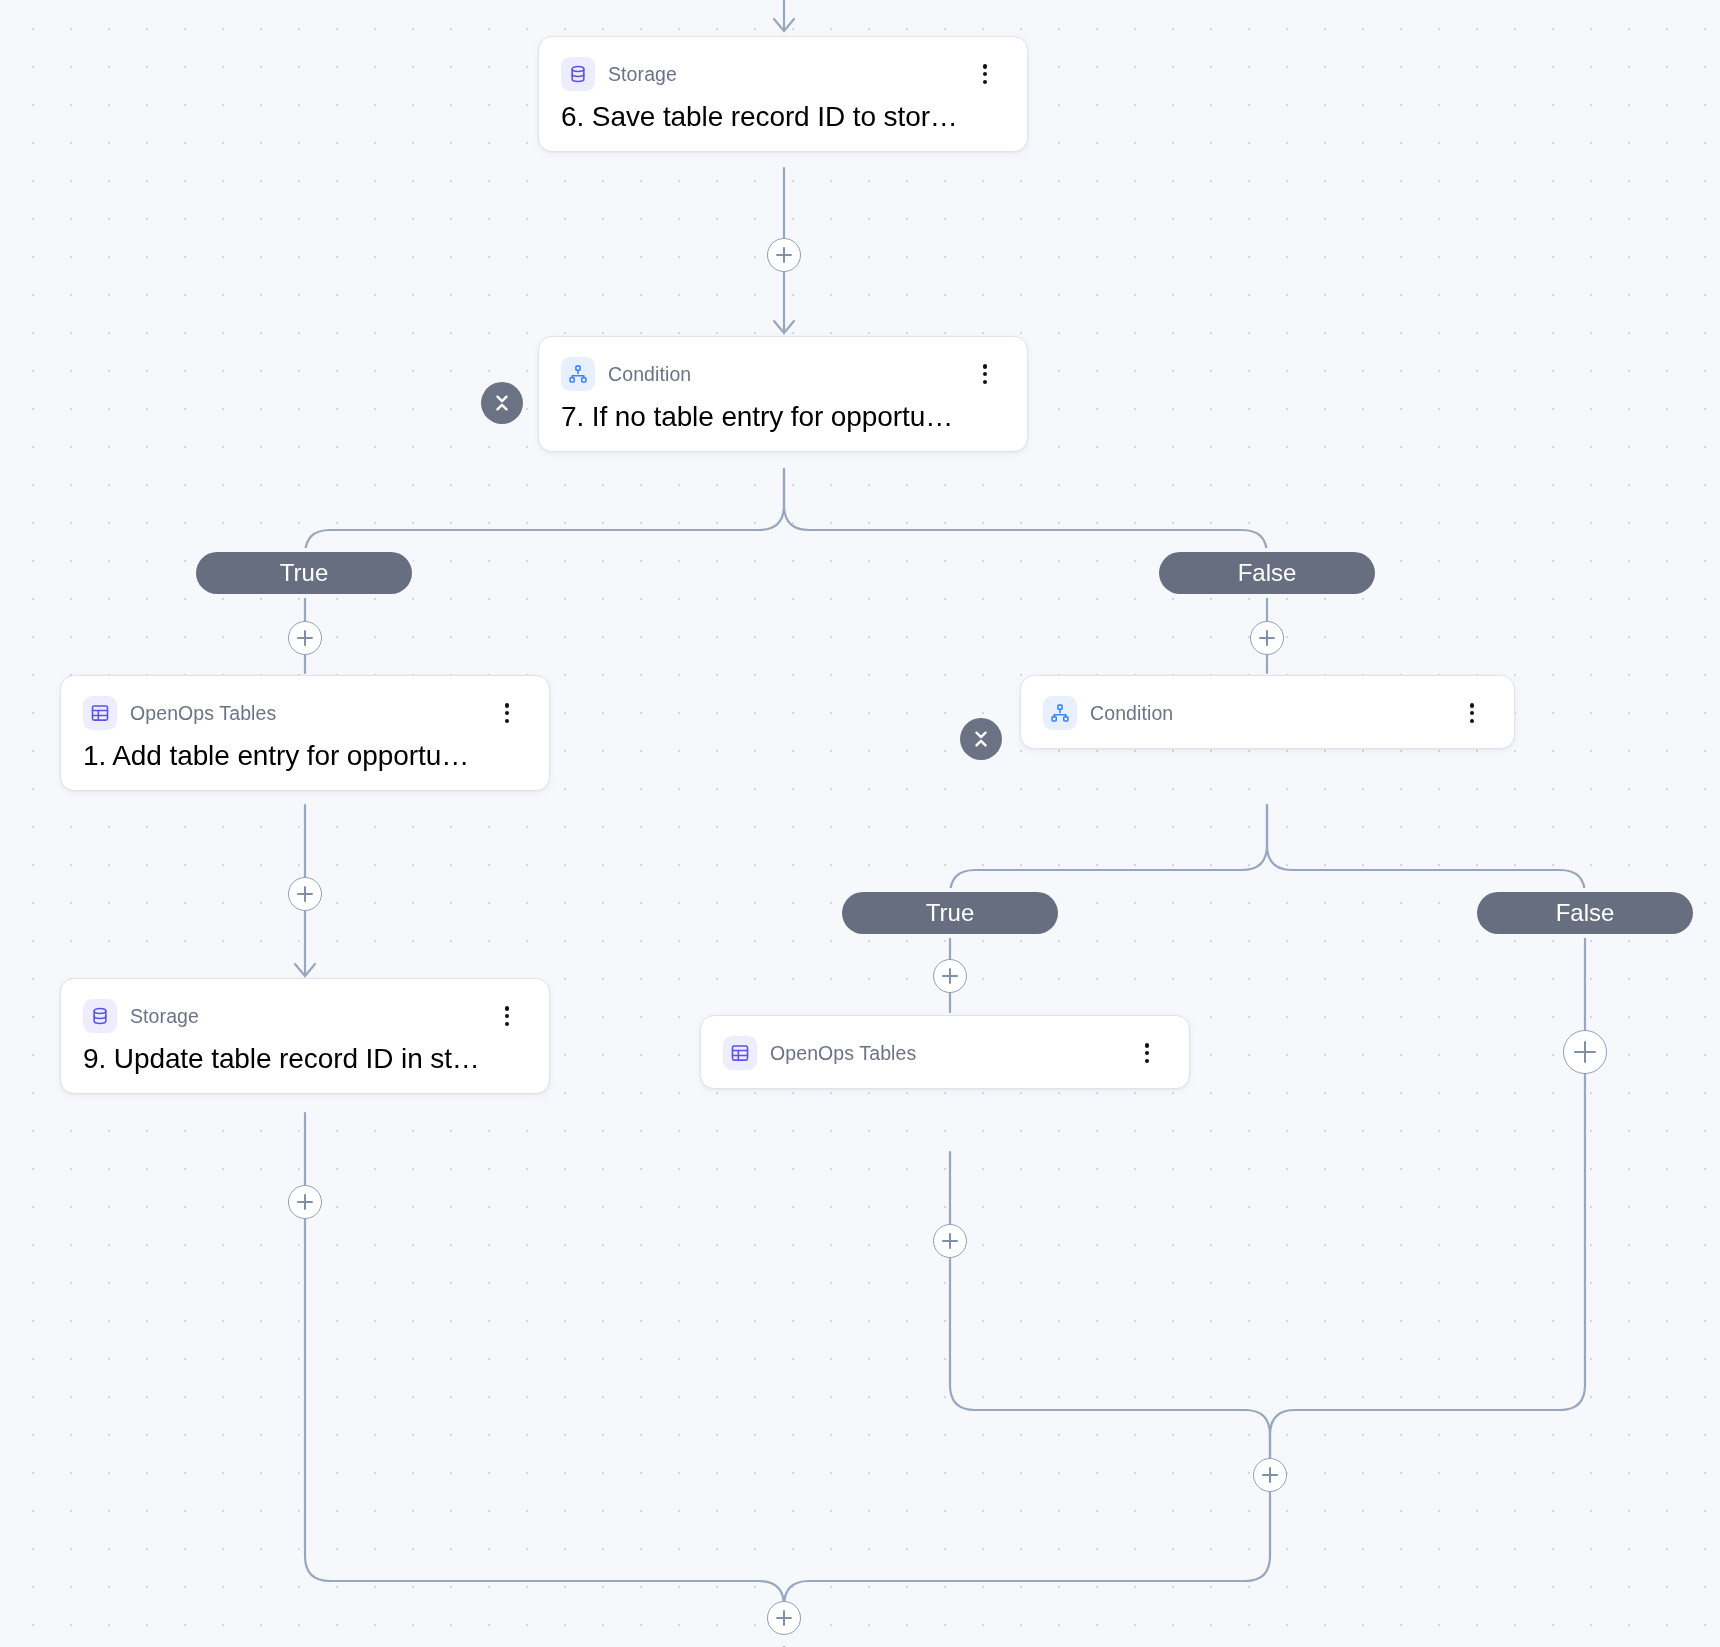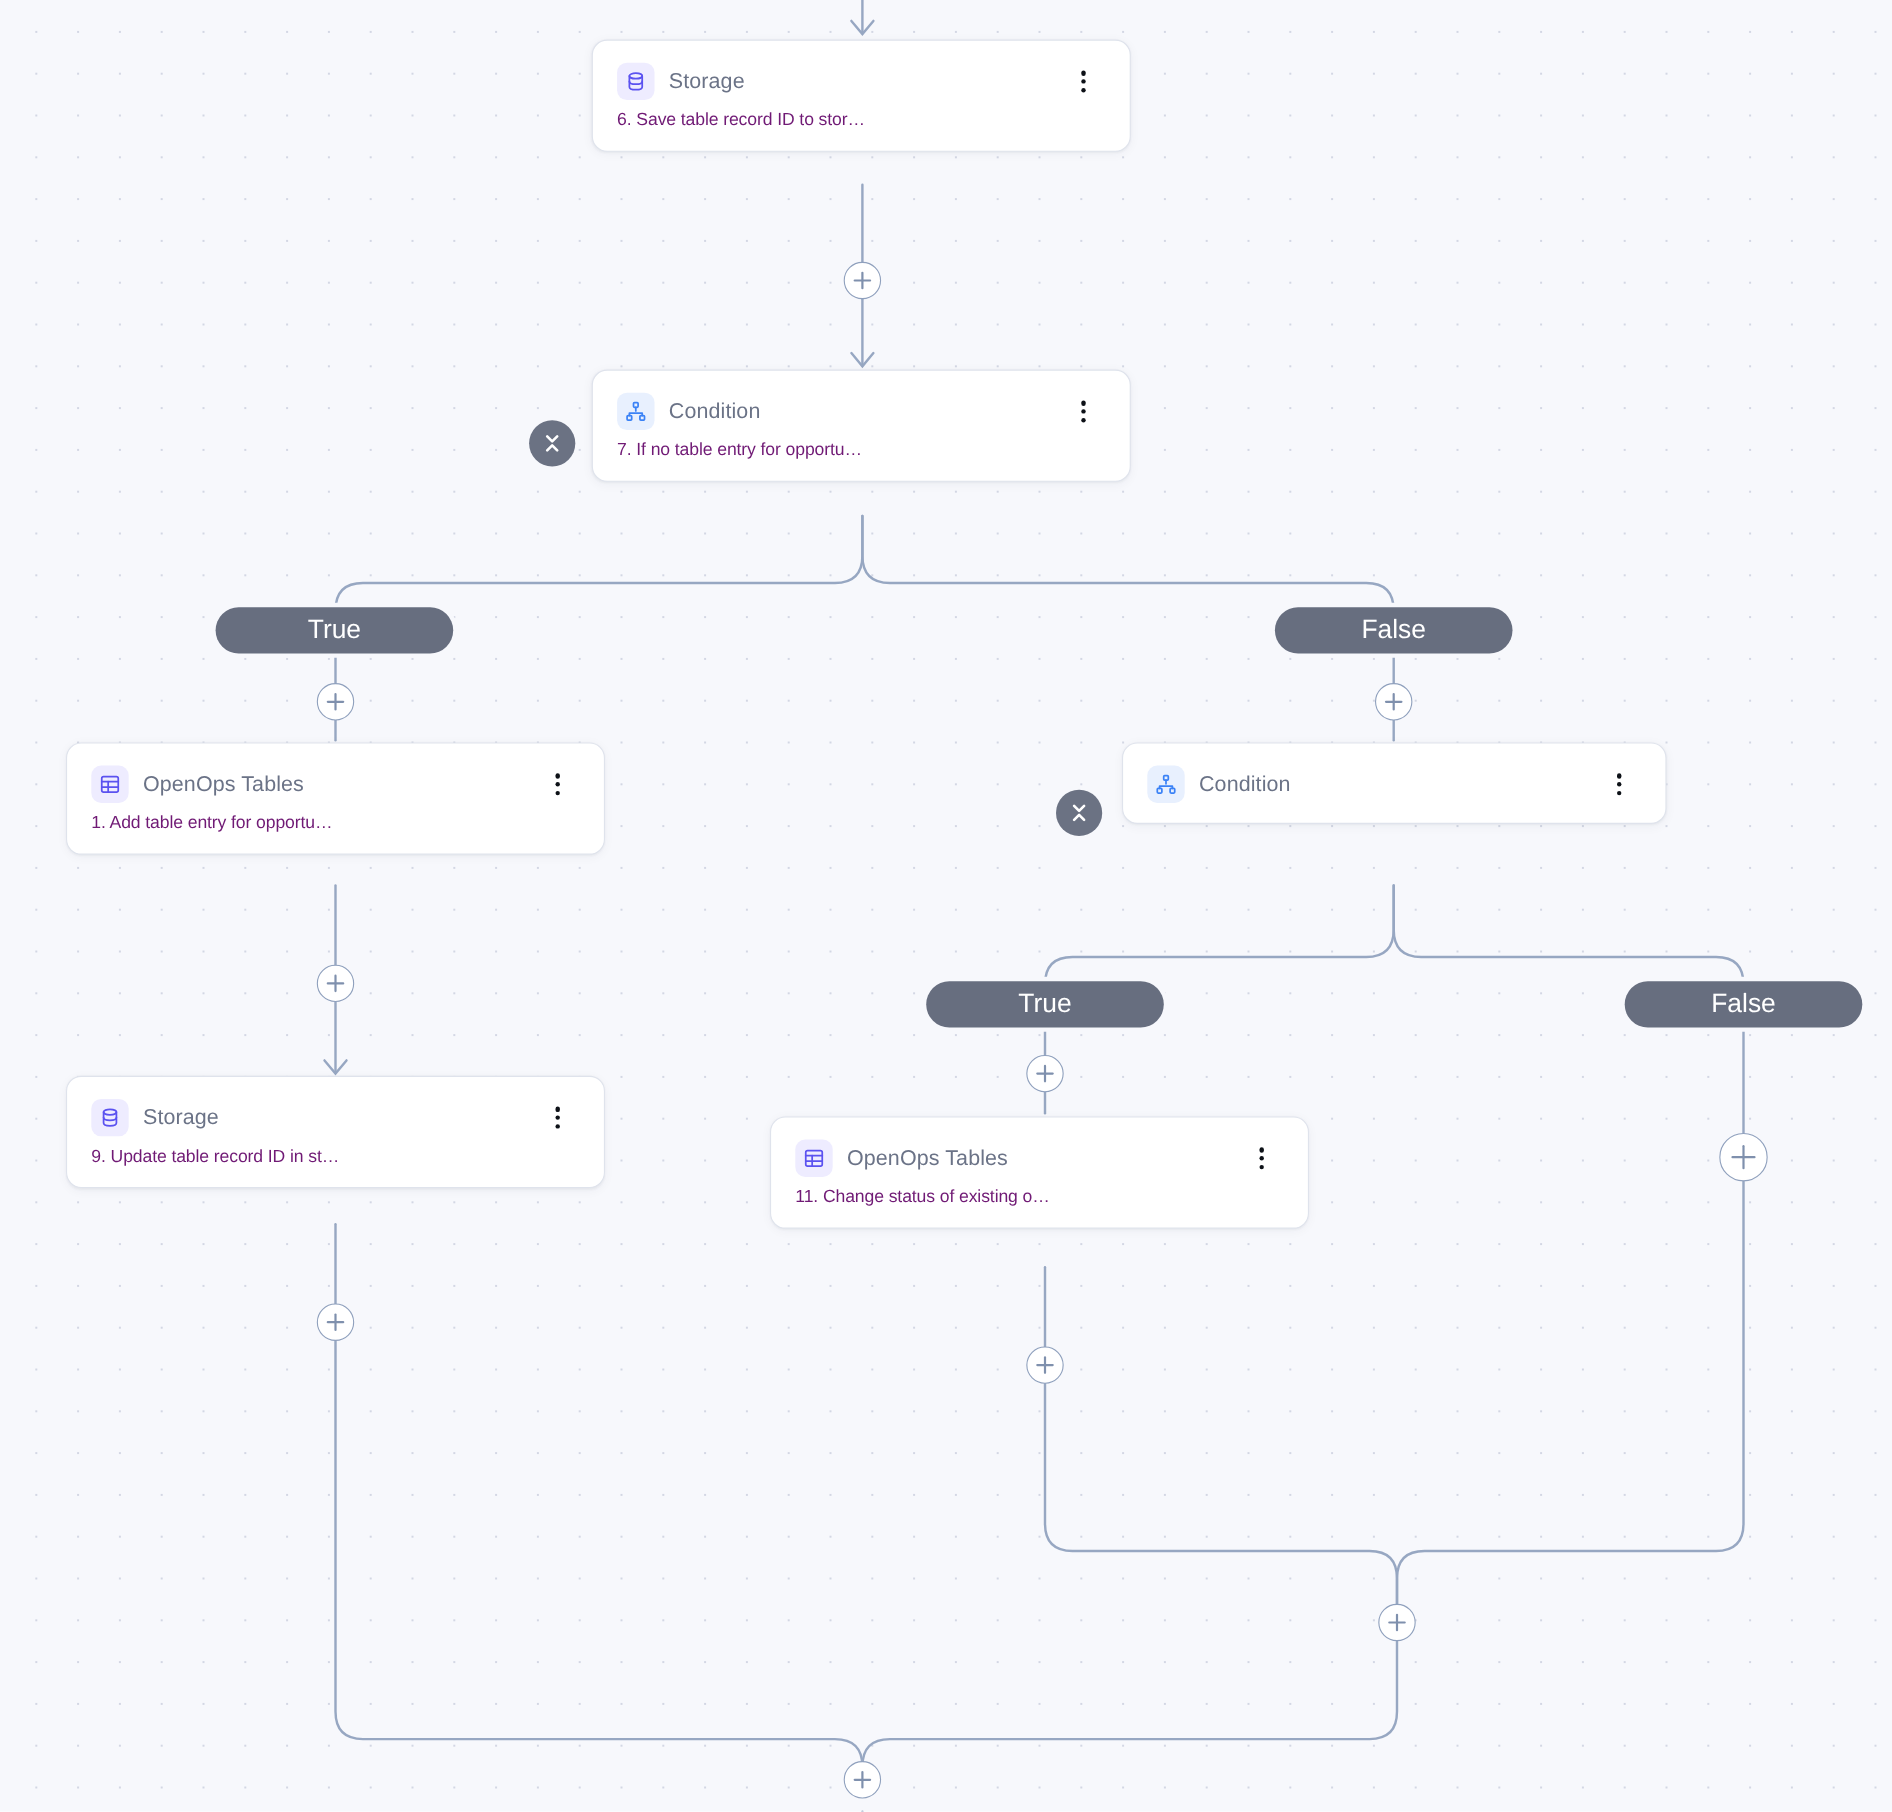--- a/index.html
+++ b/index.html
@@ -55,22 +55,22 @@
   .node-icon.storage { background: #eeecff; }
   .node-icon.tables  { background: #eeecff; }
   .node-icon.condition { background: #e8f0fe; }
   .node-type {
     font-size: 19.5px;
     color: #6b7387;
     letter-spacing: 0.1px;
     white-space: nowrap;
   }
   .node-title {
-    font-size: 16px;
-    color: #701a75;
+    font-size: 28px;
+    color: #000000;
     white-space: nowrap;
     overflow: hidden;
     letter-spacing: -0.1px;
   }
   .kebab {
     position: absolute;
     right: 0; top: 50%;
     transform: translateY(-50%);
     width: 20px; height: 24px;
     display: flex;
@@ -326,21 +326,20 @@
           <path d="M10 9v11.5"></path>
         </svg>
       </span>
       <span class="node-type">OpenOps Tables</span>
       <span class="kebab">
           <i></i>
           <i></i>
           <i></i>
         </span>
     </div>
-    <div class="node-title">11. Change status of existing o…</div>
   </div>
 
   <div class="plus small" style="left:767px; top:238px;">
       <span></span>
     </div>
 
   <div class="plus small" style="left:288px; top:621px;">
       <span></span>
     </div>
 

